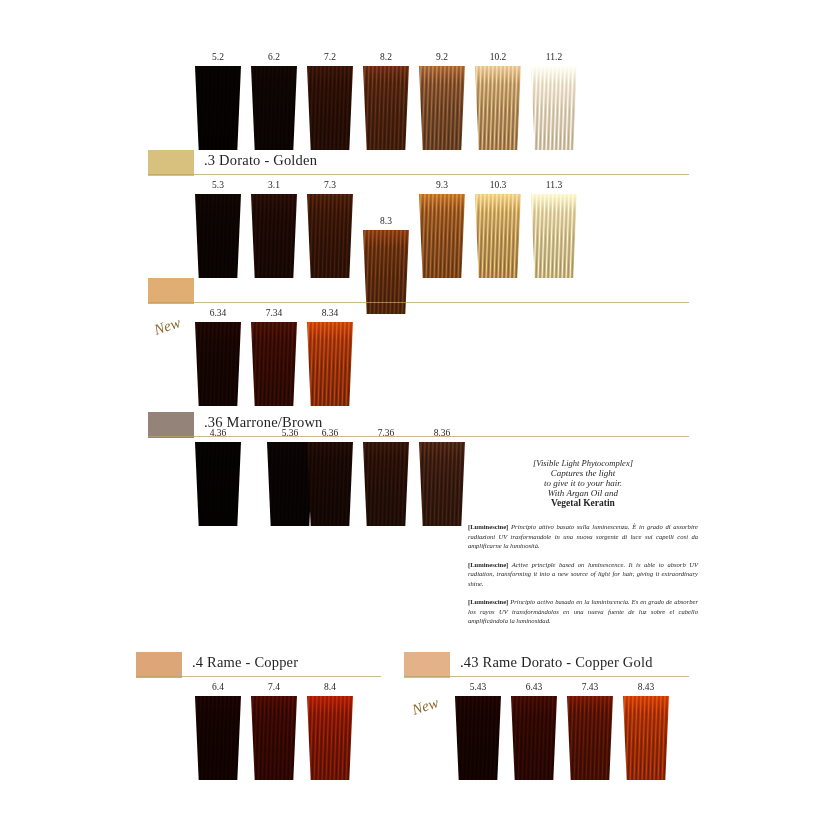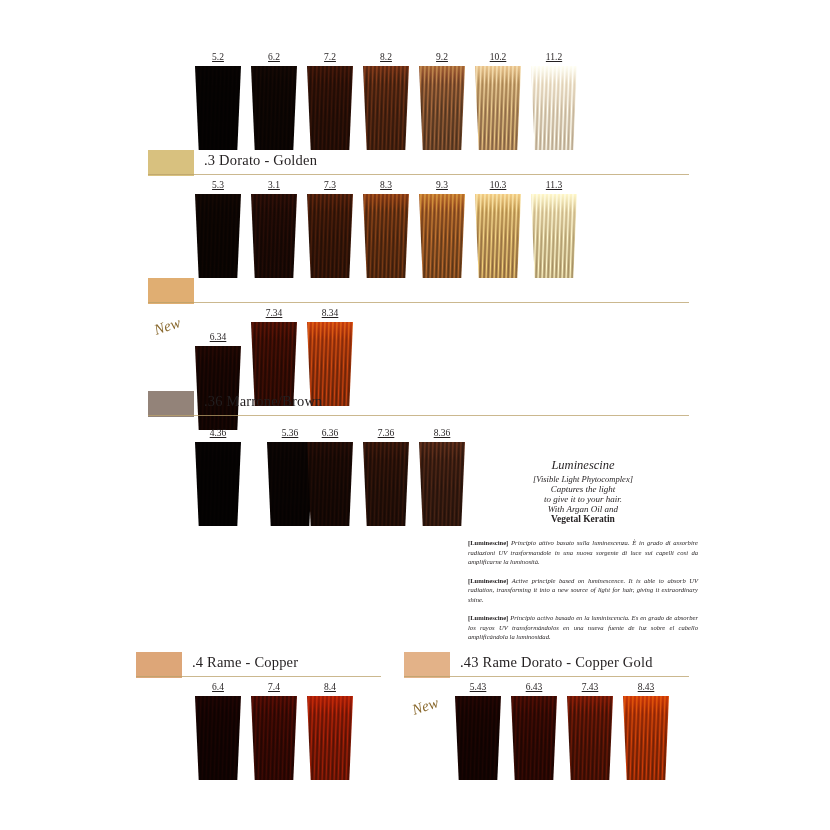--- a/index.html
+++ b/index.html
@@ -27,21 +27,20 @@
     position:absolute;left:0;height:1px;background:#b9a06a;opacity:.75;
   }
 
   
   .swatches{position:absolute;}
   .col{position:absolute;top:0;}
   .col .code{
     text-align:center;font-size:9.5px;color:#231f20;
     font-family:"Liberation Serif", serif;
     margin-bottom:4px;
-    text-decoration:underline;
   }
   .chip{
     width:46px;height:84px;
     position:relative;
     overflow:hidden;
   }
   .chip .fibers{
     position:absolute;inset:0;
     background-size:2px 100%, 3px 100%, 100% 100%;
   }
@@ -143,21 +142,21 @@
         <div class="chip taper">
           <div class="fibers" style="background: repeating-linear-gradient(92deg, rgb(41, 24, 16) 0px, rgb(56, 32, 22) 1px, rgb(86, 49, 34) 2px, rgb(56, 32, 22) 3px, rgb(41, 24, 16) 4px), linear-gradient(rgb(86, 49, 34) 0%, rgb(66, 38, 26) 22%, rgb(56, 32, 22) 60%, rgb(51, 30, 20) 100%); background-blend-mode: overlay, normal;"></div>
         </div>
       </div>
       <div class="col" style="left: 112px;">
         <div class="code">7.3</div>
         <div class="chip taper">
           <div class="fibers" style="background: repeating-linear-gradient(92deg, rgb(57, 36, 21) 0px, rgb(78, 49, 29) 1px, rgb(120, 75, 44) 2px, rgb(78, 49, 29) 3px, rgb(57, 36, 21) 4px), linear-gradient(rgb(120, 75, 44) 0%, rgb(92, 58, 34) 22%, rgb(78, 49, 29) 60%, rgb(72, 45, 27) 100%); background-blend-mode: overlay, normal;"></div>
         </div>
       </div>
-      <div class="col" style="left: 168px;">
+      <div class="col" style="left: 168px; margin-top: 36px;">
         <div class="code">8.3</div>
         <div class="chip taper">
           <div class="fibers" style="background: repeating-linear-gradient(92deg, rgb(76, 53, 32) 0px, rgb(104, 72, 43) 1px, rgb(159, 111, 66) 2px, rgb(104, 72, 43) 3px, rgb(76, 53, 32) 4px), linear-gradient(rgb(159, 111, 66) 0%, rgb(122, 85, 51) 22%, rgb(104, 72, 43) 60%, rgb(95, 66, 40) 100%); background-blend-mode: overlay, normal;"></div>
         </div>
       </div>
       <div class="col" style="left: 224px;">
         <div class="code">9.3</div>
         <div class="chip taper">
           <div class="fibers" style="background: repeating-linear-gradient(92deg, rgb(93, 71, 46) 0px, rgb(128, 97, 63) 1px, rgb(195, 148, 96) 2px, rgb(128, 97, 63) 3px, rgb(93, 71, 46) 4px), linear-gradient(rgb(195, 148, 96) 0%, rgb(150, 114, 74) 22%, rgb(128, 97, 63) 60%, rgb(117, 89, 58) 100%); background-blend-mode: overlay, normal;"></div>
         </div>
@@ -176,21 +175,21 @@
       </div>
     </div>
 
   <div class="section" style="left:148px;top:278px;width:560px;">
     <div class="sec-head">
       <div class="sec-swatch" id="sw-2" style="background: rgb(224, 174, 114);"></div>
       <div class="sec-rule" style="top:24px;width:541px;"></div>
     </div>
   </div>
   <div class="swatches" style="left:195px;top:308px;" id="row-2">
-      <div class="col" style="left: 0px; margin-top: 24px;">
+      <div class="col" style="left: 0px;">
         <div class="code">6.34</div>
         <div class="chip taper">
           <div class="fibers" style="background: repeating-linear-gradient(92deg, rgb(36, 17, 11) 0px, rgb(49, 24, 15) 1px, rgb(75, 36, 23) 2px, rgb(49, 24, 15) 3px, rgb(36, 17, 11) 4px), linear-gradient(rgb(75, 36, 23) 0%, rgb(58, 28, 18) 22%, rgb(49, 24, 15) 60%, rgb(45, 22, 14) 100%); background-blend-mode: overlay, normal;"></div>
         </div>
       </div>
       <div class="col" style="left: 56px;">
         <div class="code">7.34</div>
         <div class="chip taper">
           <div class="fibers" style="background: repeating-linear-gradient(92deg, rgb(56, 26, 14) 0px, rgb(77, 36, 19) 1px, rgb(117, 55, 29) 2px, rgb(77, 36, 19) 3px, rgb(56, 26, 14) 4px), linear-gradient(rgb(117, 55, 29) 0%, rgb(90, 42, 22) 22%, rgb(77, 36, 19) 60%, rgb(70, 33, 17) 100%); background-blend-mode: overlay, normal;"></div>
         </div>
@@ -199,21 +198,21 @@
         <div class="code">8.34</div>
         <div class="chip taper">
           <div class="fibers" style="background: repeating-linear-gradient(92deg, rgb(97, 56, 26) 0px, rgb(133, 77, 36) 1px, rgb(204, 117, 55) 2px, rgb(133, 77, 36) 3px, rgb(97, 56, 26) 4px), linear-gradient(rgb(204, 117, 55) 0%, rgb(157, 90, 42) 22%, rgb(133, 77, 36) 60%, rgb(122, 70, 33) 100%); background-blend-mode: overlay, normal;"></div>
         </div>
       </div>
     </div>
   <div class="newbadge" style="left:152px;top:312px;">
     <div class="txt">New</div>
   </div>
 
-  <div class="section" style="left:148px;top:391px;width:560px;">
+  <div class="section" style="left:148px;top:412px;width:560px;">
     <div class="sec-head">
       <div class="sec-swatch" id="sw-3" style="background: rgb(147, 131, 121);"></div>
       <div class="sec-title">.36 Marrone/Brown</div>
       <div class="sec-rule" style="top:24px;width:541px;"></div>
     </div>
   </div>
   <div class="swatches" style="left:195px;top:428px;" id="row-3">
       <div class="col" style="left: 0px;">
         <div class="code">4.36</div>
         <div class="chip taper">
@@ -241,21 +240,20 @@
       <div class="col" style="left: 224px;">
         <div class="code">8.36</div>
         <div class="chip taper">
           <div class="fibers" style="background: repeating-linear-gradient(92deg, rgb(58, 40, 30) 0px, rgb(79, 55, 42) 1px, rgb(121, 85, 64) 2px, rgb(79, 55, 42) 3px, rgb(58, 40, 30) 4px), linear-gradient(rgb(121, 85, 64) 0%, rgb(93, 65, 49) 22%, rgb(79, 55, 42) 60%, rgb(73, 51, 38) 100%); background-blend-mode: overlay, normal;"></div>
         </div>
       </div>
     </div>
 
   <div class="lumi">
     <div class="head">
-      <div class="h1">Luminescine</div>
       <div class="h2">[Visible Light Phytocomplex]</div>
       <div class="h3">Captures the light</div>
       <div class="h4">to give it to your hair.</div>
       <div class="h5">With Argan Oil and</div>
       <div class="h6">Vegetal Keratin</div>
     </div>
     <div style="height:14px;"></div>
     <div id="lumi-paras">
         <p><b>[Luminescine]</b> Principio attivo basato sulla luminescenza. È in grado di assorbire radiazioni UV trasformandole in una nuova sorgente di luce sui capelli così da amplificarne la luminosità.</p>
         <p><b>[Luminescine]</b> Active principle based on luminescence. It is able to absorb UV radiation, transforming it into a new source of light for hair, giving it extraordinary shine.</p>

